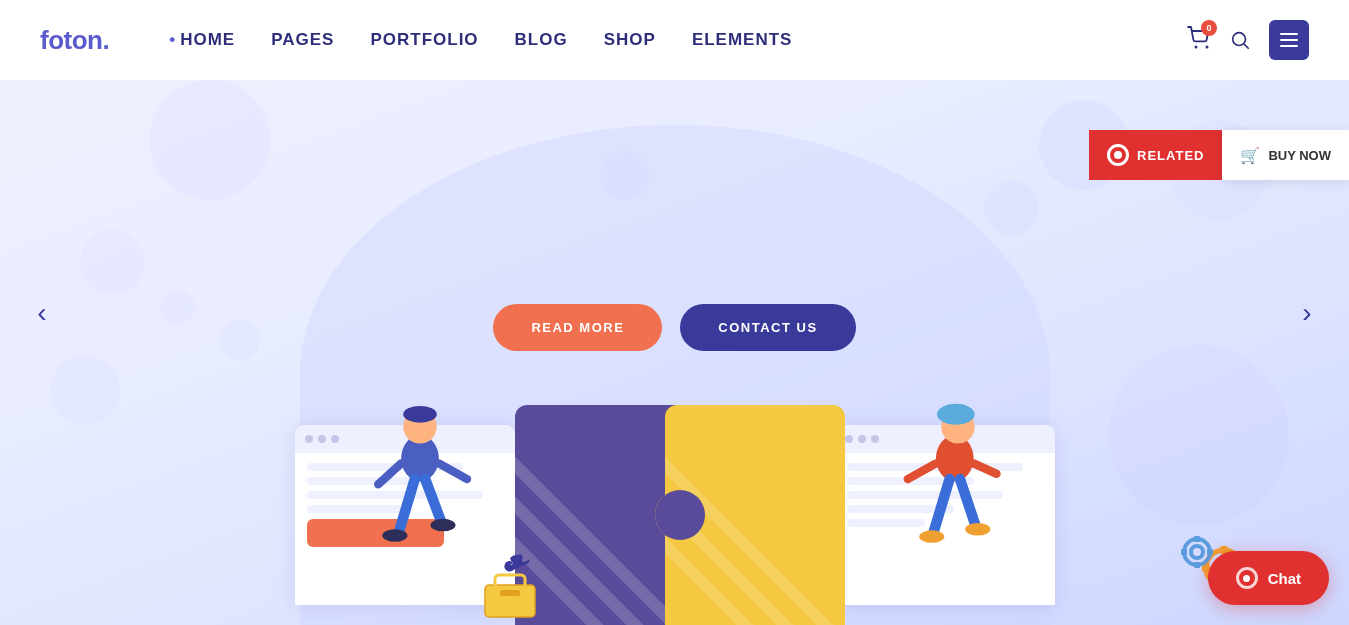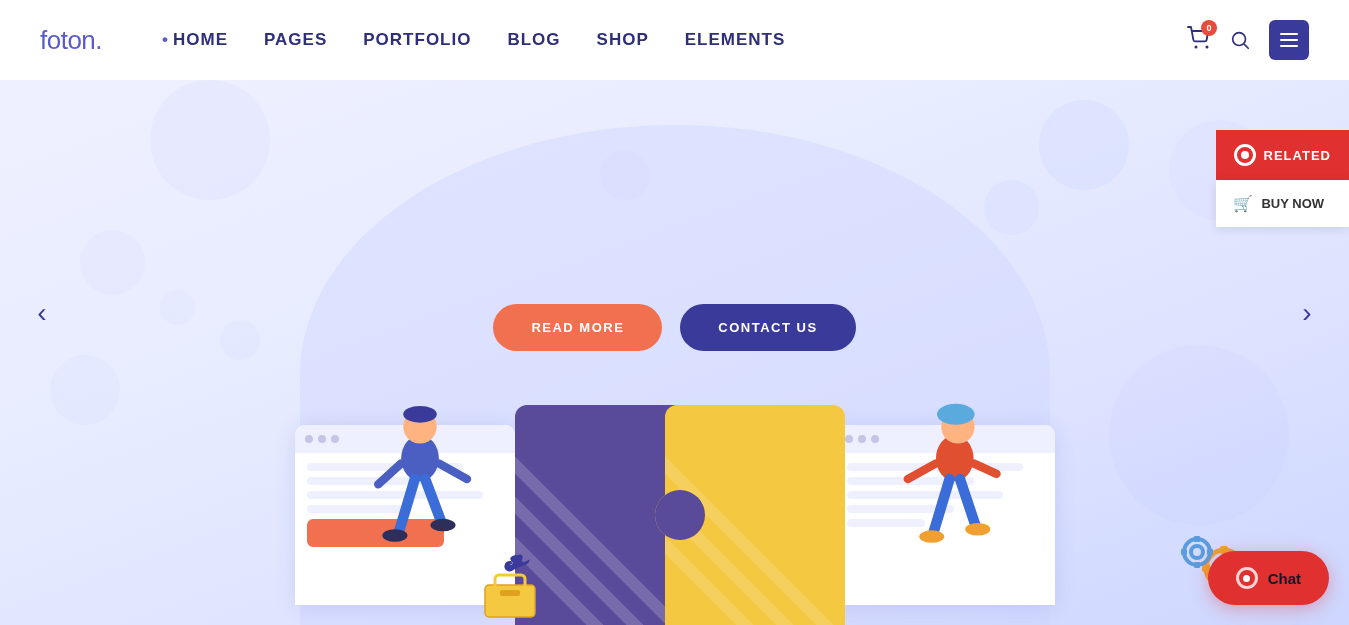--- a/index.html
+++ b/index.html
@@ -11,21 +11,21 @@
       top: 0; left: 0; right: 0;
       height: 80px;
       display: flex;
       align-items: center;
       padding: 0 40px;
       z-index: 100;
       background: #fff;
     }
     .logo {
       font-size: 26px;
-      font-weight: 400;
+      font-weight: 700;
       color: #2e2e7a;
       letter-spacing: -0.5px;
     }
     .logo span { color: #5b5bcc; }
     .nav-links {
       display: flex;
       gap: 36px;
       margin-left: 60px;
       list-style: none;
     }
@@ -244,21 +244,21 @@
     .arrow-left { left: 20px; }
     .arrow-right { right: 20px; }
 
     
     .sidebar-panel {
       position: absolute;
       right: 0;
       top: 130px;
       z-index: 200;
       display: flex;
-      flex-direction: column;
+      flex-direction: row;
     }
     .sidebar-related {
       background: #e03030;
       color: #fff;
       font-size: 13px;
       font-weight: 700;
       letter-spacing: 1px;
       padding: 14px 18px;
       display: flex; align-items: center; gap: 8px;
       cursor: pointer;
@@ -290,21 +290,21 @@
       font-size: 16px;
       color: #e03030;
     }
 
     
     .chat-btn {
       position: fixed;
       bottom: 20px;
       right: 20px;
       background: #e03030;
-      color: #0f172a;
+      color: #ffffff;
       font-size: 15px;
       font-weight: 600;
       padding: 16px 28px;
       border-radius: 40px;
       display: flex; align-items: center; gap: 10px;
       cursor: pointer;
       z-index: 300;
       box-shadow: 0 4px 18px rgba(220,50,50,0.35);
     }
     .chat-circle-icon {

